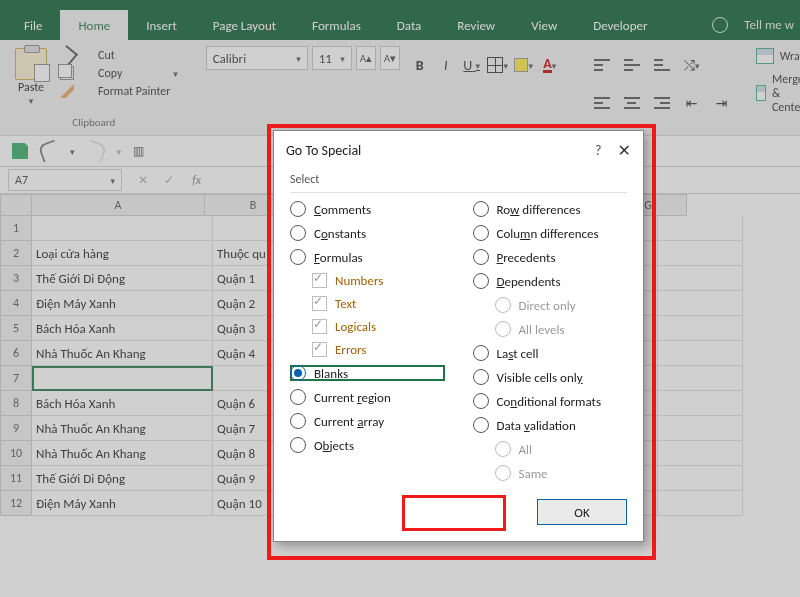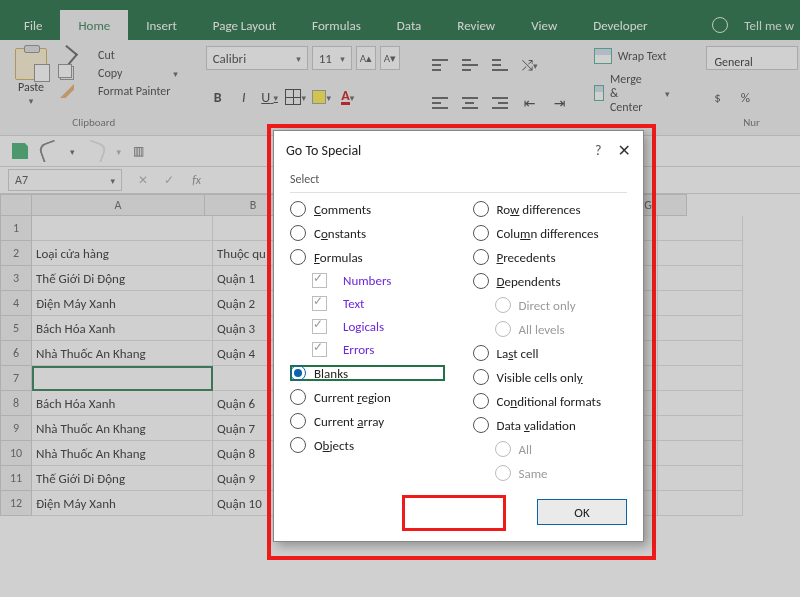--- a/index.html
+++ b/index.html
@@ -5,21 +5,21 @@
 html,body{margin:0;padding:0;font-family:"Segoe UI",Calibri,Arial,sans-serif;font-size:12px;background:#fff;color:#222;width:800px;height:597px;overflow:hidden;position:relative}
 .dim-overlay{position:absolute;inset:0;background:rgba(120,120,120,.35);z-index:5}
 
 
 .titlebar{height:10px;background:#0c6030}
 
 
 .ribbon-tabs{display:flex;align-items:center;background:#0c6030;color:#fff;height:30px;padding:0 6px;font-size:13px}
 .ribbon-tabs .tab{padding:0 18px;height:30px;display:flex;align-items:center;cursor:pointer}
 .ribbon-tabs .tab.active{background:#f1f1f1;color:#217346}
-.ribbon-tabs .tell{margin-left:auto;opacity:.9;display:flex;align-items:center;gap:16px}
+.ribbon-tabs .tell{margin-left:auto;opacity:.9;display:flex;gap:16px}
 .ribbon-tabs .bulb{width:14px;height:14px;border:1.5px solid #fff;border-radius:50%}
 
 
 .ribbon{background:#f1f1f1;border-bottom:1px solid #d4d4d4;padding:6px 10px 2px;display:flex;gap:14px}
 .group{display:flex;flex-direction:column}
 .group-body{display:flex;gap:8px;align-items:flex-start;min-height:66px}
 .group-label{text-align:center;color:#666;font-size:11px;margin-top:4px}
 .paste-btn{display:flex;flex-direction:column;align-items:center;width:42px}
 .paste-icon{width:30px;height:30px;border:1px solid #c9a94a;background:#fdf0cf;border-radius:2px;position:relative;margin-top:2px}
 .paste-icon:before{content:"";position:absolute;top:-4px;left:8px;width:14px;height:6px;border:1px solid #888;border-radius:2px;background:#ddd}
@@ -95,21 +95,21 @@
 .fieldset-label{color:#555;font-size:12px;margin:4px 0 6px}
 .hr{height:1px;background:#e0e0e0;margin-bottom:8px}
 .cols{display:flex;gap:28px}
 .col{flex:1;display:flex;flex-direction:column;gap:8px}
 .radio{display:flex;align-items:center;gap:8px;cursor:pointer}
 .radio .r{width:14px;height:14px;border:1px solid #555;border-radius:50%;position:relative;flex-shrink:0}
 .radio.sel .r:after{content:"";position:absolute;inset:3px;background:#0a64ad;border-radius:50%}
 .radio.sel .r{border-color:#0a64ad}
 .radio.dis{color:#9a9a9a}
 .radio.dis .r{border-color:#bdbdbd}
-.chkb{display:flex;align-items:flex-end;gap:16px;color:#6d28d9;margin-left:22px}
+.chkb{display:flex;align-items:flex-end;gap:8px;color:#a16207;margin-left:22px}
 .chkb .c{width:13px;height:13px;border:1px solid #bdbdbd;position:relative}
 .chkb .c:after{content:"✓";position:absolute;top:-3px;left:0;font-size:12px;color:#9a9a9a}
 .u{text-decoration:underline}
 .dlg-btns{display:flex;justify-content:flex-end;padding:14px 16px 16px}
 .dbtn{width:88px;height:24px;border:1px solid #9a9a9a;background:#eaeaea;display:flex;align-items:center;justify-content:center;cursor:pointer;font-size:13px}
 .dbtn.ok{border:1px solid #0a64ad}
 .okframe{position:absolute;border:3px solid #ef1b1b;width:98px;height:30px;z-index:21;pointer-events:none}
 </style>
 </head>
 <body>
@@ -150,21 +150,21 @@
             <span class="sc-icon brush"></span>
             <span>Format Painter</span>
           </div>
       </div>
     </div>
     <div class="group-label">Clipboard</div>
   </div>
   <div class="sep"></div>
 
   <div class="group font-group">
-    <div class="group-body" style="flex-direction:column">
+    <div class="group-body" style="flex-direction:row">
       <div class="frow">
         <div class="font-select font-name">
             <span>Calibri</span>
             <span style="margin-left:auto" class="dd">▾</span>
           </div>
         <div class="font-select font-size">
             <span>11</span>
             <span style="margin-left:auto" class="dd">▾</span>
           </div>
         <div class="tiny">A▴</div>

